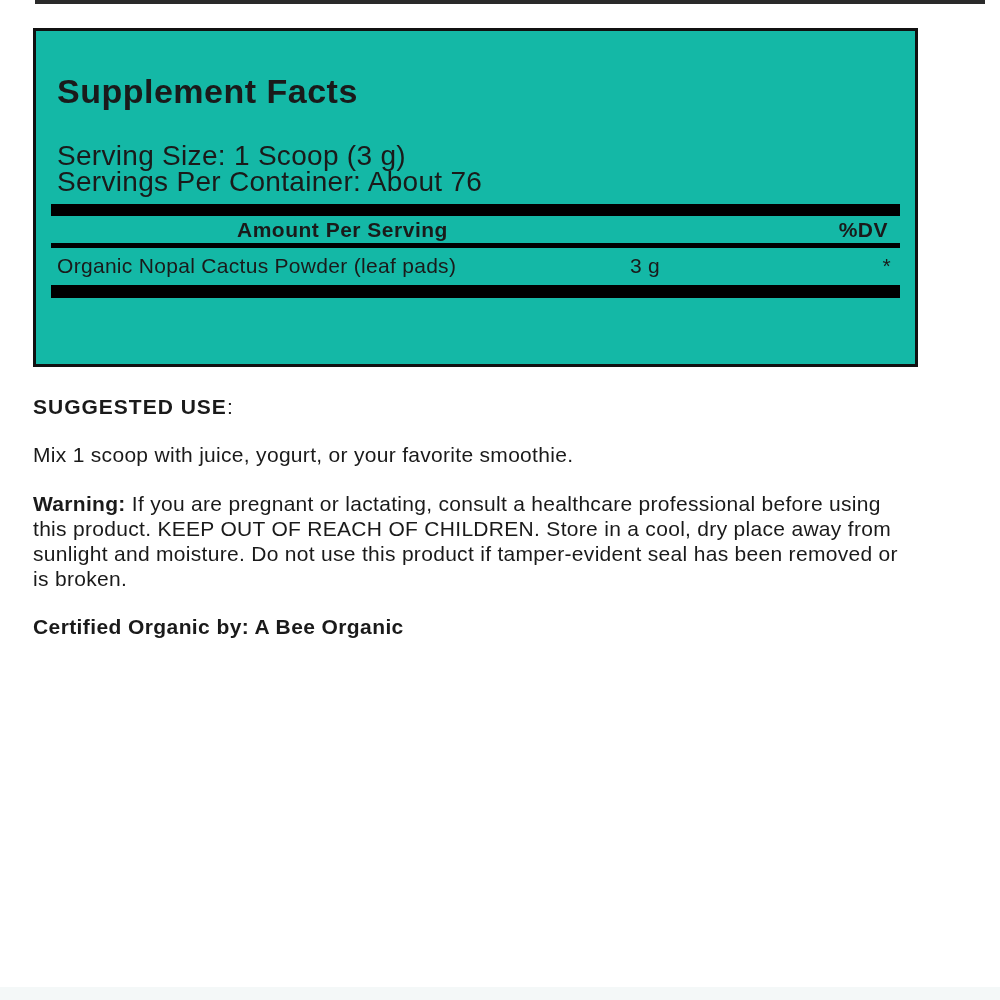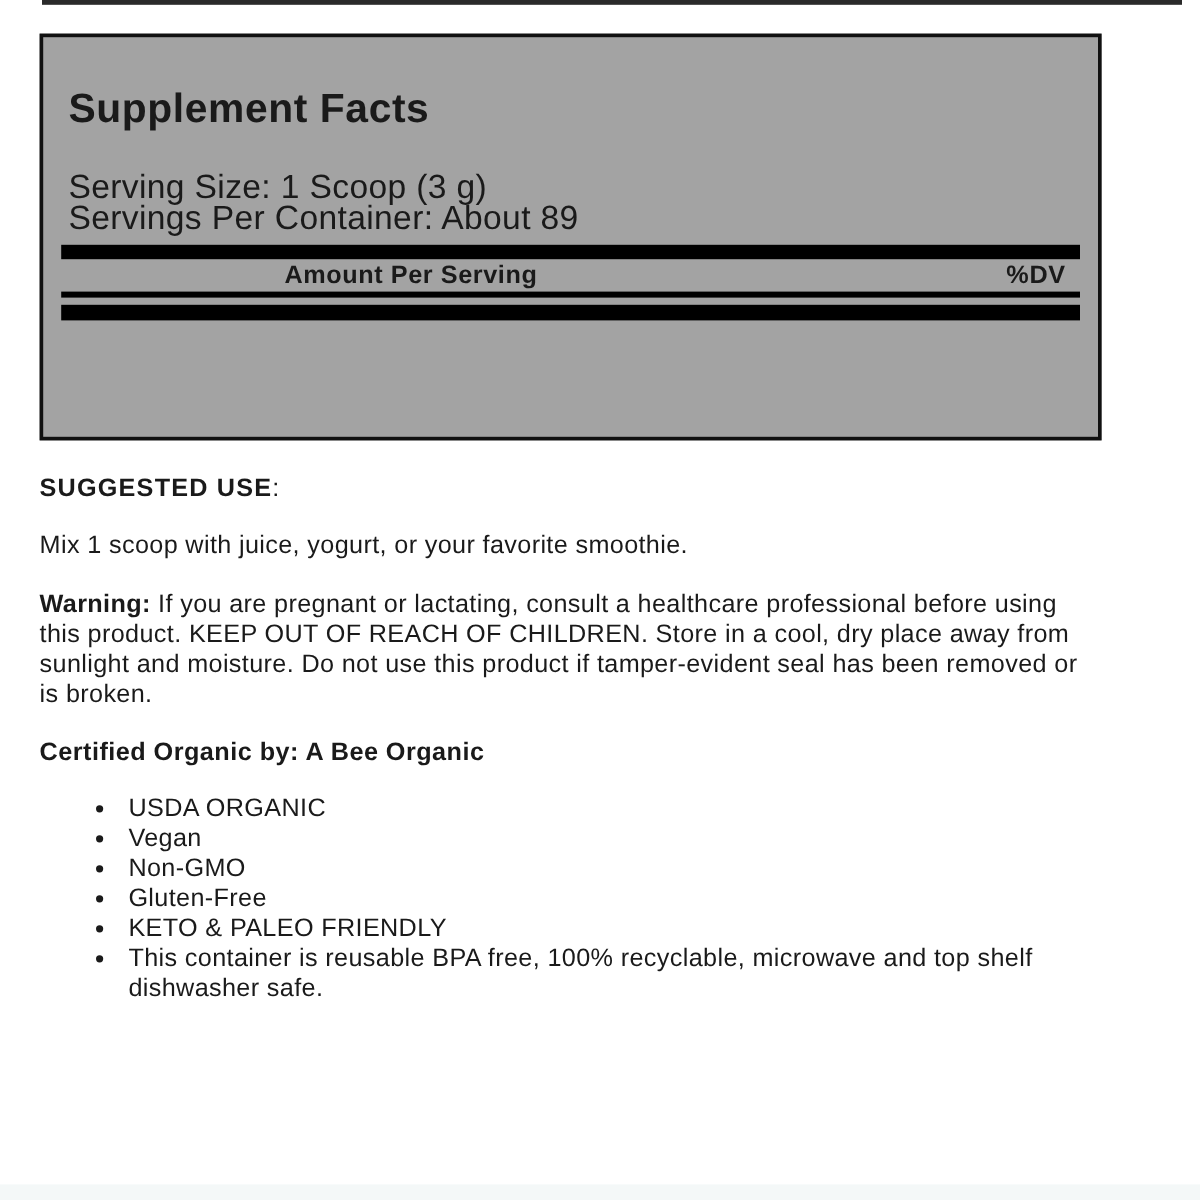--- a/index.html
+++ b/index.html
@@ -17,21 +17,21 @@
     background:#2a2a2a;
   }
   .bottom-strip {
     position:absolute; left:0; bottom:0; width:1000px; height:13px;
     background:#f4f8f8;
   }
 
   
   .facts-panel {
     position:absolute; left:33px; top:28px; width:885px; height:339px;
-    border:3px solid #111; background:#a3a3a3;
+    border:3px solid #111; background:#14b8a6;
   }
   .facts-title {
     margin:42px 0 0 21px;
     font-size:34px; font-weight:bold; letter-spacing:0.5px;
     line-height:36px;
   }
   .serving-block { margin:34px 0 0 21px; font-size:28px; line-height:26px; letter-spacing:0.3px; }
   .bar { background:#000; margin:0 15px; }
   .bar-thick  { height:12px; margin-top:9px; }
   .bar-mid    { height:5px;  margin-top:1px; }
@@ -78,52 +78,49 @@
 </head>
 <body>
 
 <div class="top-strip"></div>
 
 <div class="facts-panel">
   <div class="facts-title">Supplement Facts</div>
 
   <div class="serving-block">
     <div>Serving Size: 1 Scoop (3 g)</div>
-    <div>Servings Per Container: About 89</div>
+    <div>Servings Per Container: About 76</div>
   </div>
 
   <div class="bar bar-thick"></div>
 
   <div class="header-row">
     <span class="aps">Amount Per Serving</span>
     <span class="dv">%DV</span>
   </div>
 
   <div class="bar bar-mid"></div>
 
+  <div class="ingredient-row">
+    <span class="ing-name">Organic Nopal Cactus Powder (leaf pads)</span>
+    <span class="ing-amount">3 g</span>
+    <span class="ing-dv">*</span>
+  </div>
 
   <div class="bar bar-thick2"></div>
 
 </div>
 
 <div class="label-copy">
 
   <div class="section-heading"><span>SUGGESTED USE</span><span style="font-weight:normal">:</span></div>
 
   <p class="use-line">Mix 1 scoop with juice, yogurt, or your favorite smoothie.</p>
 
   <p class="warning-p"><b class="inline-label">Warning:</b><span> If you are pregnant or lactating, consult a healthcare professional before using this product. KEEP OUT OF REACH OF CHILDREN. Store in a cool, dry place away from sunlight and moisture. Do not use this product if tamper-evident seal has been removed or is broken.</span></p>
 
 
   <p class="cert-p"><span>Certified Organic by:</span><span> A Bee Organic</span></p>
 
-  <ul class="feature-list">
-    <li>USDA ORGANIC</li>
-    <li>Vegan</li>
-    <li>Non-GMO</li>
-    <li>Gluten-Free</li>
-    <li>KETO &amp; PALEO FRIENDLY</li>
-    <li>This container is reusable BPA free, 100% recyclable, microwave and top shelf dishwasher safe.</li>
-  </ul>
 
 </div>
 
 <div class="bottom-strip"></div>
 
 </body></html>

